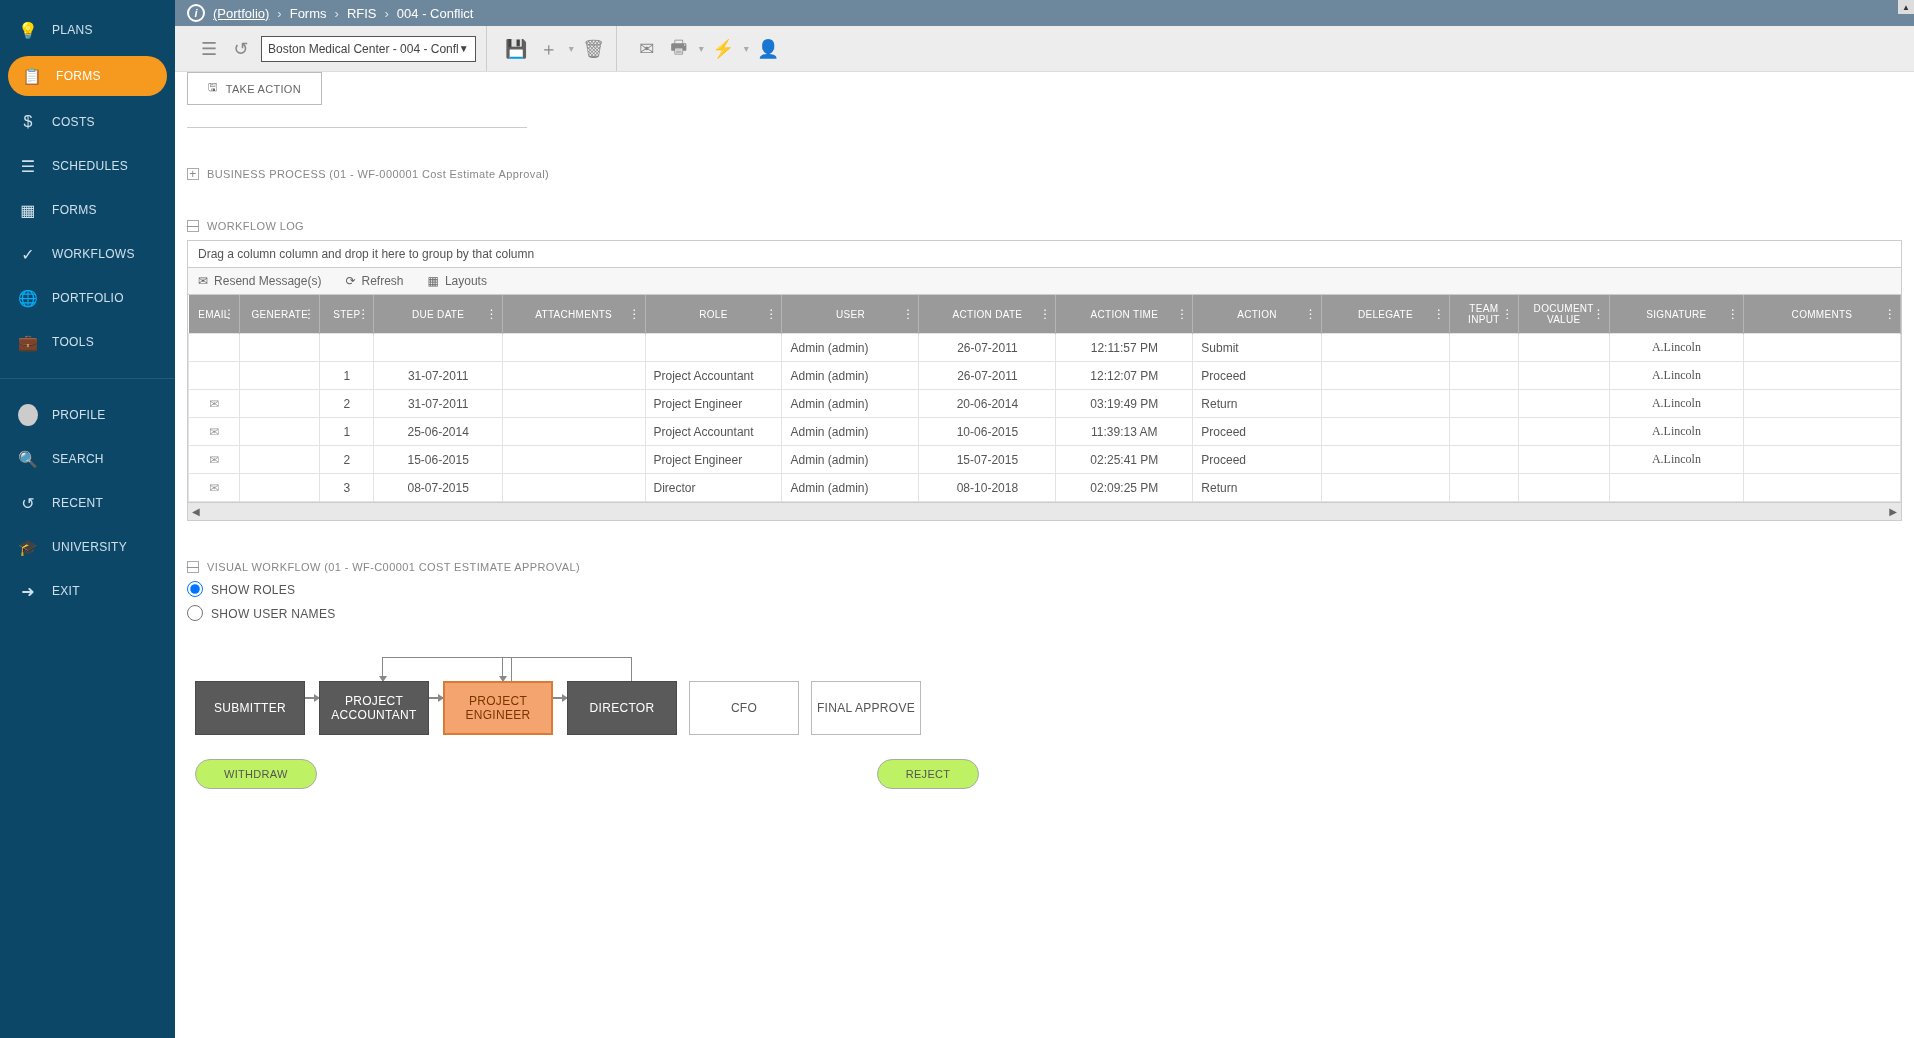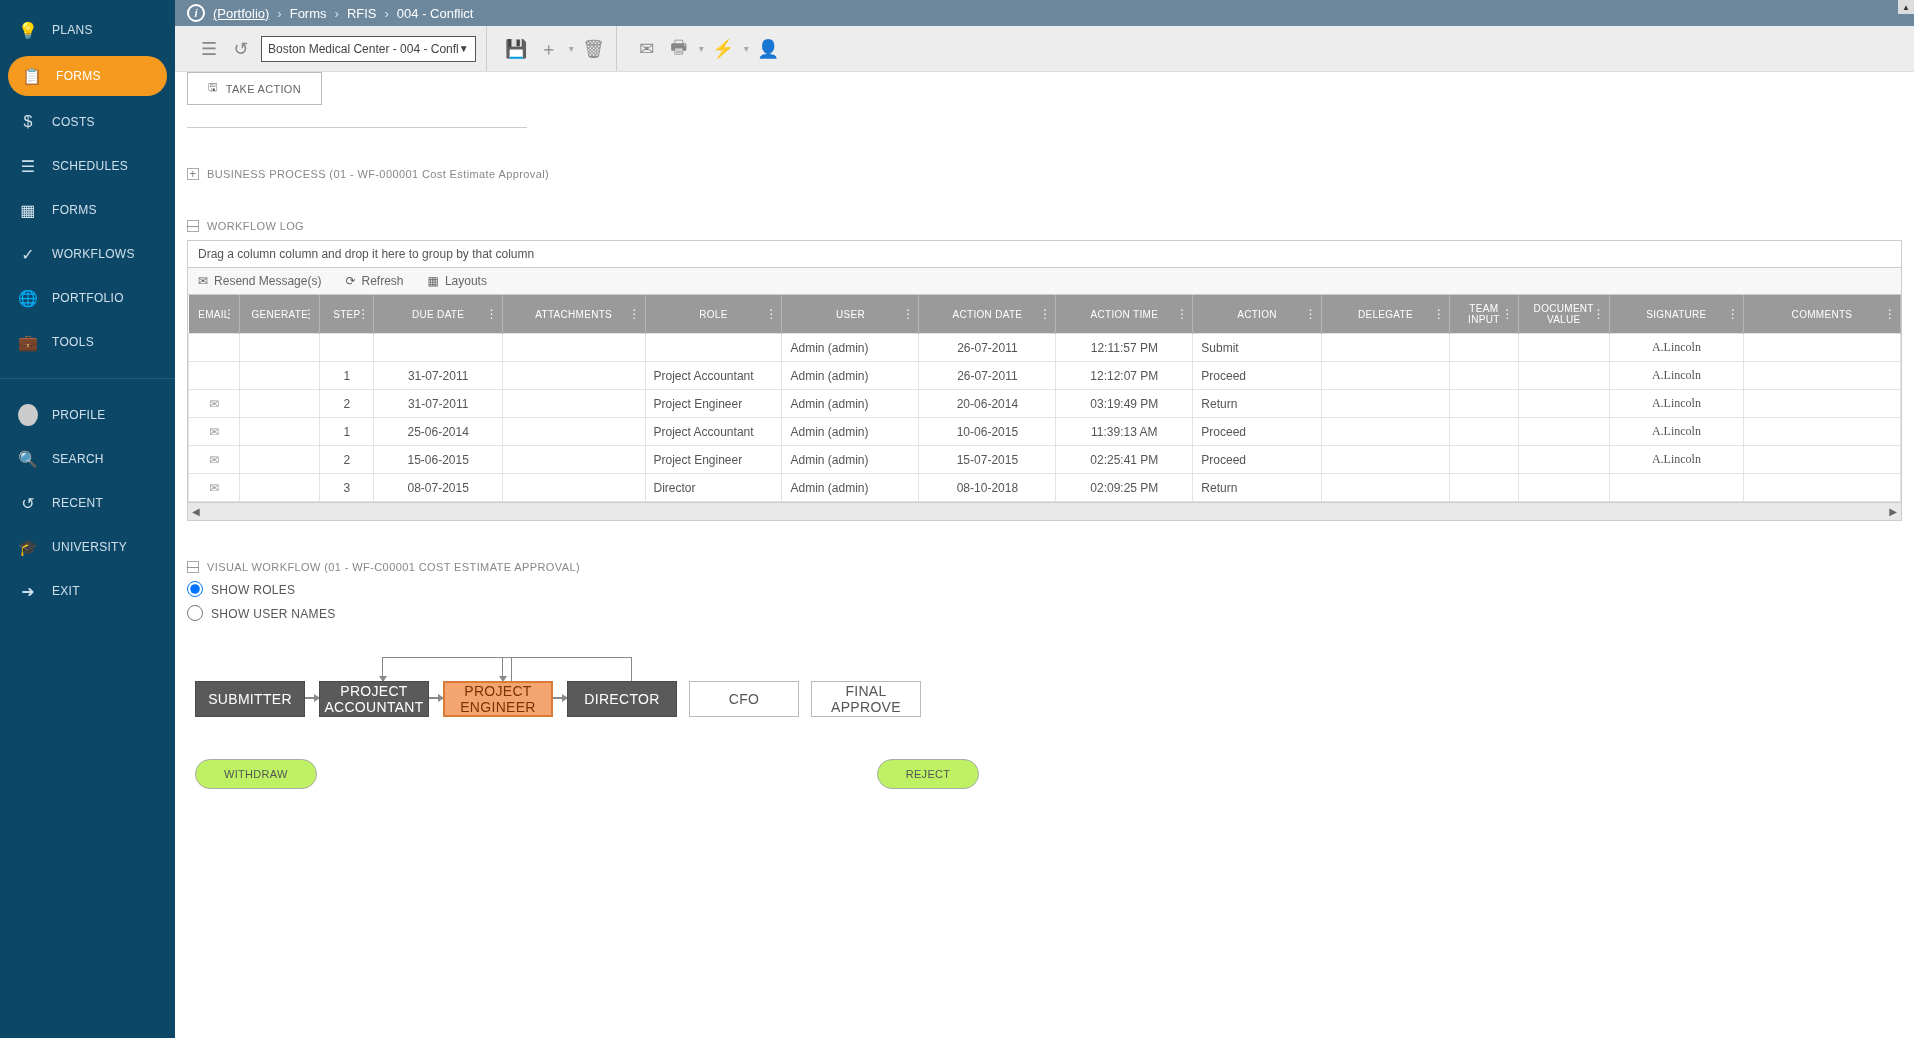--- a/index.html
+++ b/index.html
@@ -52,21 +52,21 @@
 table.wlog td { border: 1px solid #e3e3e3; padding: 6px; font-size: 12px; color: #555; height: 28px; text-align: center; white-space: nowrap; overflow: hidden; }
 table.wlog td.left { text-align: left; padding-left: 8px; }
 .sig { font-family: 'Brush Script MT', cursive; font-size: 18px; color: #222; }
 .hscroll { height: 18px; background: #e8e8e8; border-top: 1px solid #ccc; display: flex; align-items: center; justify-content: space-between; padding: 0 4px; }
 .hscroll .arrow { color: #666; font-size: 10px; cursor: pointer; }
 
 .radio-row { display: flex; align-items: flex-end; gap: 8px; margin: 8px 0; font-size: 12px; color: #555; letter-spacing: 0.3px; }
 .radio-row input { width: 16px; height: 16px; }
 
 .wf-diagram { position: relative; height: 90px; margin-top: 30px; }
-.wf-node { position: absolute; top: 30px; height: 36px; display: flex; align-items: center; justify-content: center; font-size: 14px; letter-spacing: 0.3px; text-align: center; padding: 0 4px; }
+.wf-node { position: absolute; top: 30px; height: 54px; display: flex; align-items: center; justify-content: center; font-size: 12px; letter-spacing: 0.3px; text-align: center; padding: 0 4px; }
 .wf-dark { background: #5a5a5a; color: #fff; border: 1px solid #4a4a4a; }
 .wf-active { background: #f4a56f; color: #7a3400; border: 2px solid #d87b38; }
 .wf-light { background: #fff; color: #555; border: 1px solid #bbb; }
 .wf-arrow { position: absolute; top: 46px; height: 2px; background: #888; }
 .wf-arrow::after { content: ''; position: absolute; right: -1px; top: -3px; border-left: 6px solid #888; border-top: 4px solid transparent; border-bottom: 4px solid transparent; }
 .wf-return { position: absolute; border: 1px solid #888; border-bottom: none; }
 .wf-return::before { content: ''; position: absolute; left: -4px; bottom: -1px; border-top: 6px solid #888; border-left: 4px solid transparent; border-right: 4px solid transparent; }
 
 .action-btn { background: #bef264; border: 1px solid #aaa; border-radius: 20px; padding: 8px 28px; font-size: 11px; letter-spacing: 0.3px; color: #555; cursor: pointer; }
 .action-row { display: flex; gap: 560px; margin-top: 18px; padding-left: 8px; }

